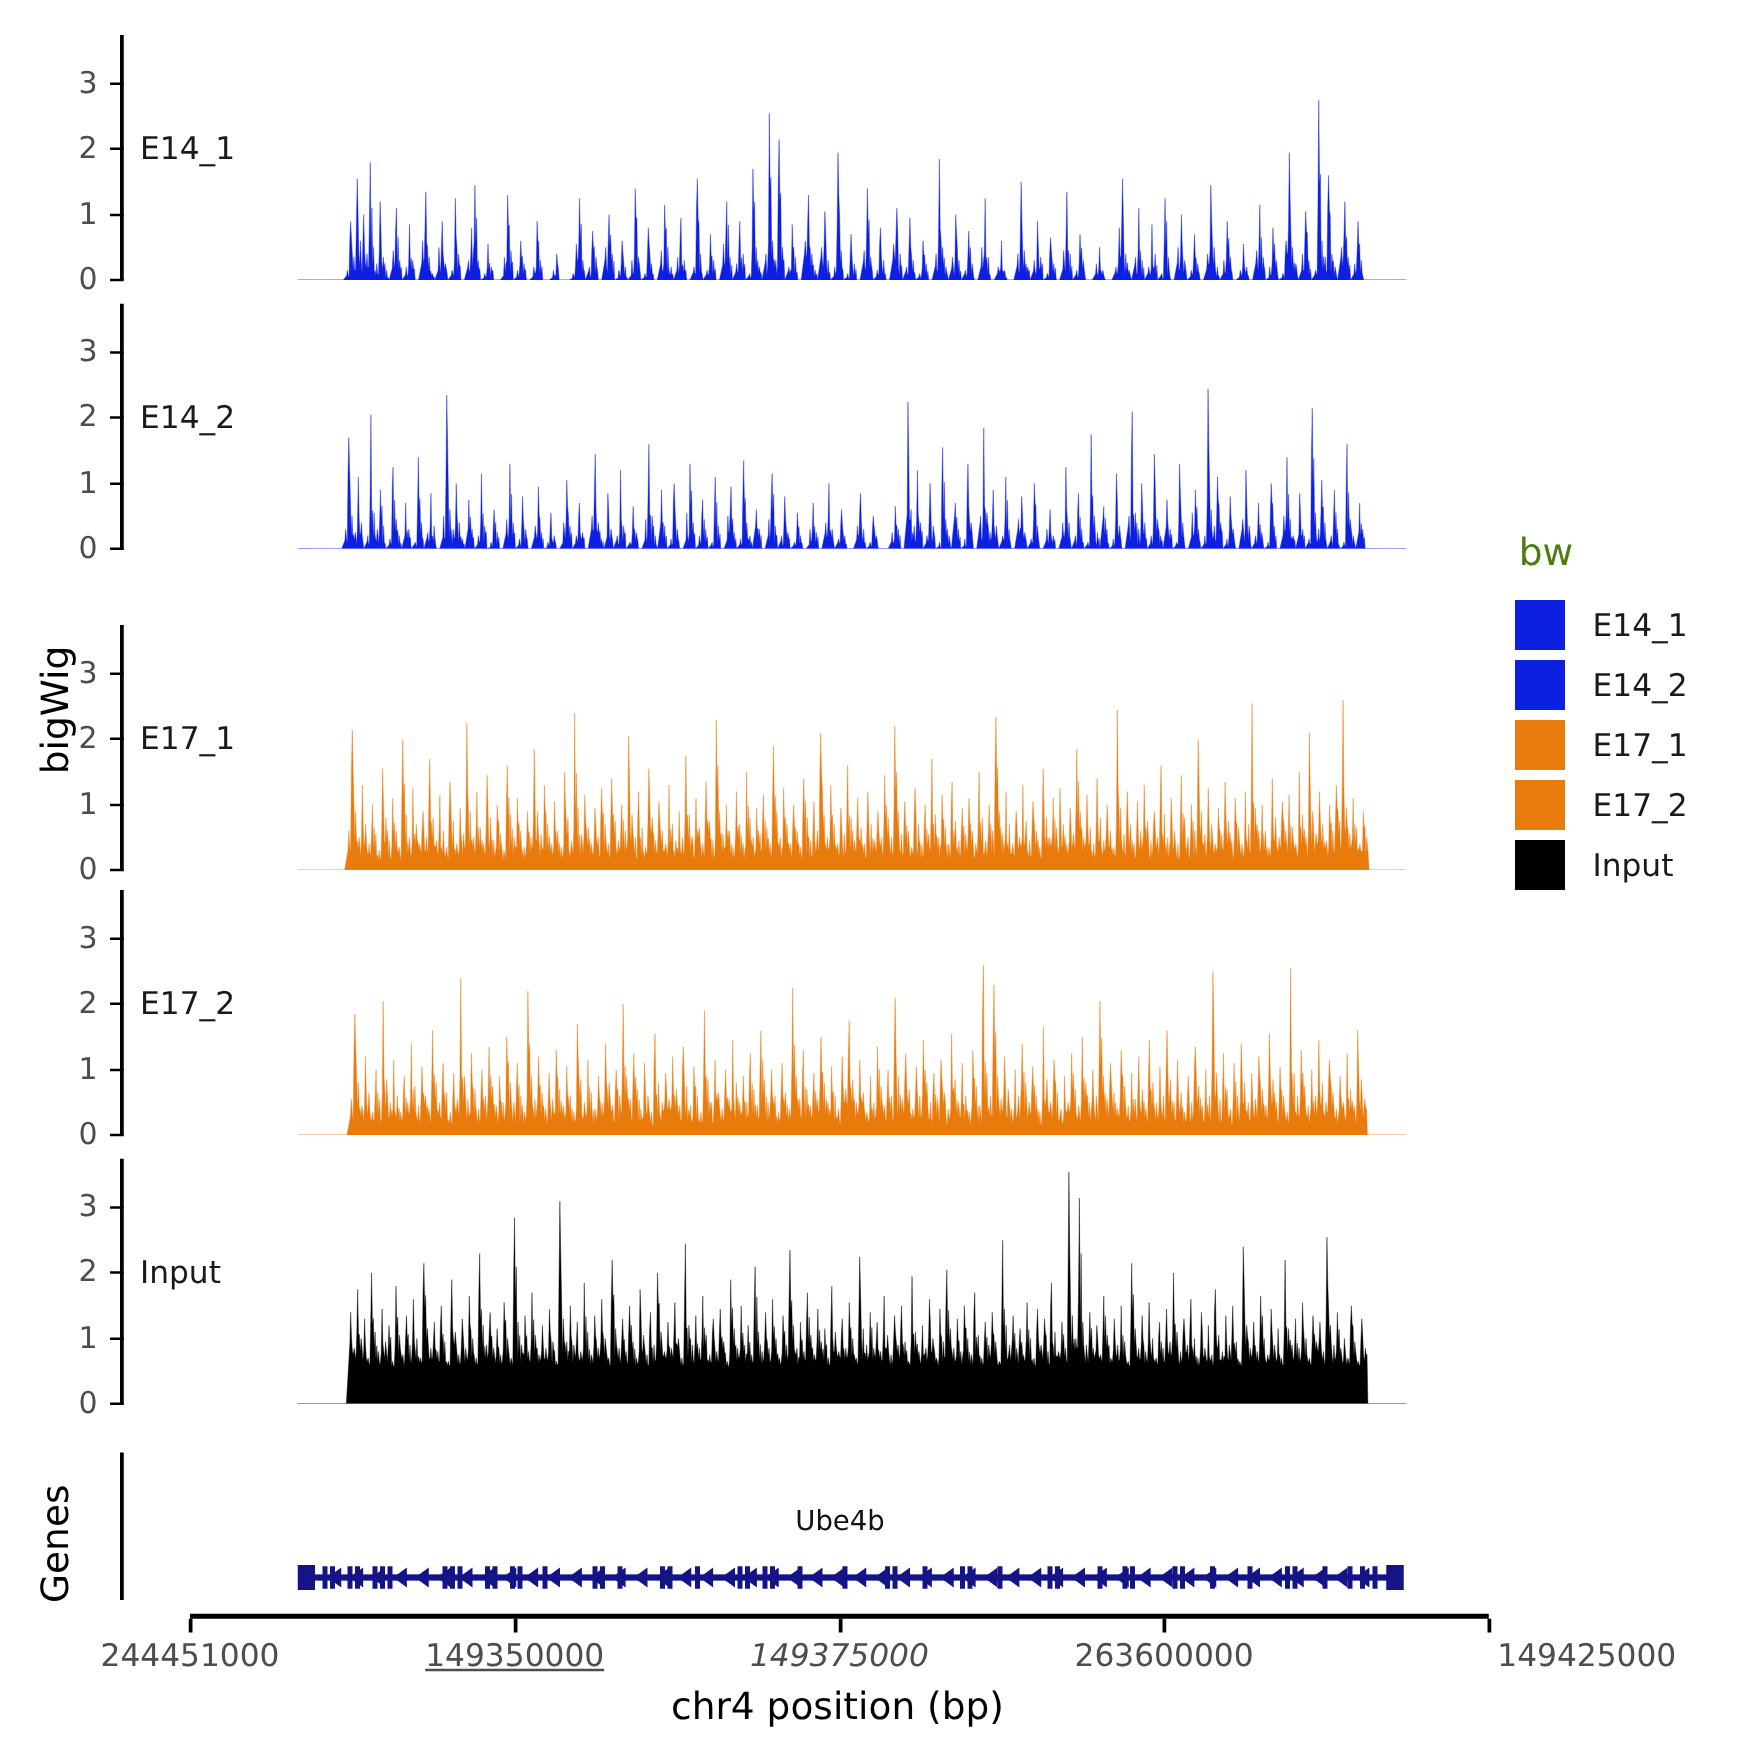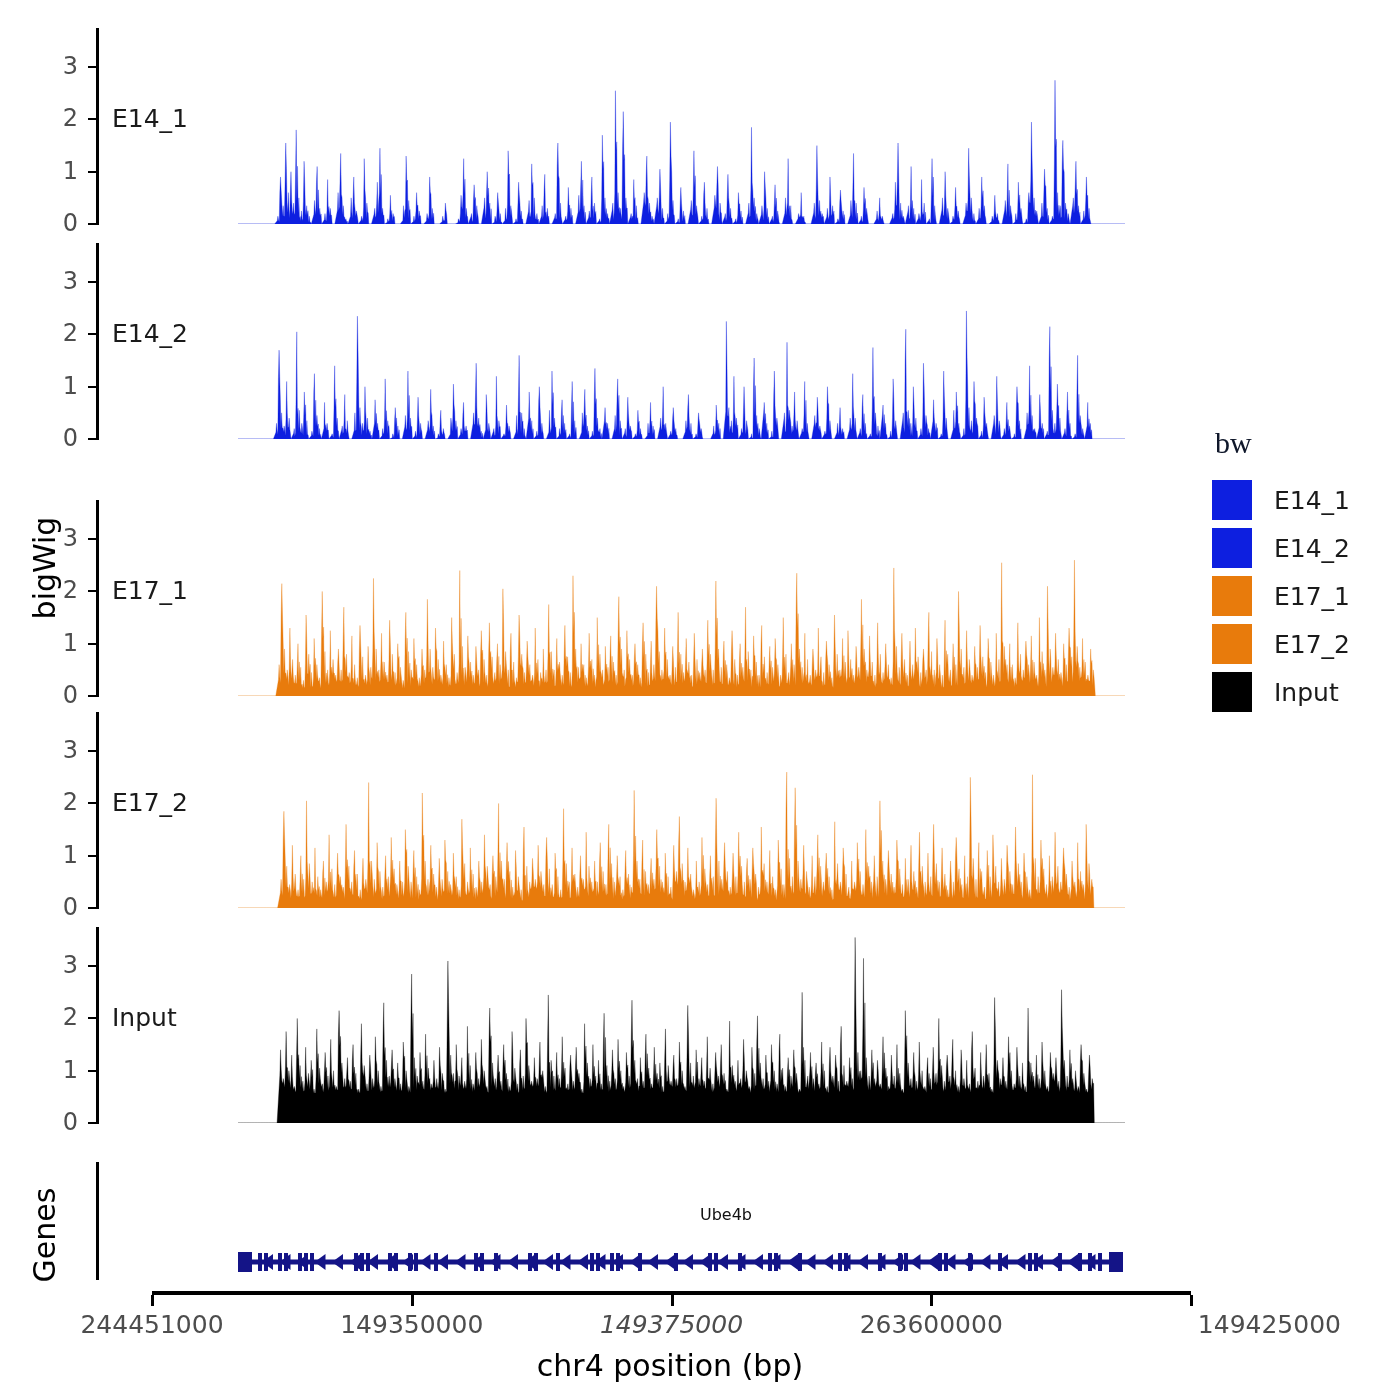--- a/index.html
+++ b/index.html
@@ -45,40 +45,40 @@
     font-size:25px; color:#1a1a1a; white-space:nowrap;
   }
   .track-canvas { position:absolute; left:238px; width:887px; }
   .track-canvas svg { display:block; width:100%; height:100%; }
 
   
   #genes-panel { position:absolute; left:0; top:1162px; width:1400px; height:130px; }
   #genes-axis { position:absolute; left:96px; top:0px; width:3px; height:118px; background:#000; }
   #gene-name {
     position:absolute; left:592px; top:1205px; width:160px;
-    text-align:right; font-size:16px; color:#111;
+    text-align:center; font-size:22px; color:#111;
   }
   #gene-model { position:absolute; left:238px; top:1246px; width:887px; height:32px; }
   #gene-model svg { display:block; }
 
   
   #xaxis-line { position:absolute; left:152px; top:1291px; width:1039px; height:4px; background:#000; }
   .xtick { position:absolute; top:1295px; width:3px; height:11px; background:#000; }
   .xticklabel {
     position:absolute; top:1310px; width:240px; margin-left:-120px;
     text-align:center; font-size:25px; color:#4d4d4d; white-space:nowrap;
   }
   #xaxis-title {
     position:absolute; left:300px; top:1348px; width:740px;
     text-align:center; font-size:30px; color:#000;
   }
 
   
   #legend { position:absolute; left:1212px; top:428px; width:180px; }
-  #legend-title { font-size:30px; color:#0f172a; margin:0 0 18px 3px; line-height:1;font-family:Liberation Serif, serif; }
+  #legend-title { font-size:30px; color:#4d7c0f; margin:0 0 18px 3px; line-height:1; }
   .legend-row { display:flex; align-items:center; height:48px; }
   .legend-swatch { width:40px; height:40px; flex:0 0 40px; }
   .legend-label { margin-left:22px; font-size:25px; color:#1a1a1a; white-space:nowrap; }
 </style>
 </head>
 <body>
 
 <div id="stage">
 
   <div class="rot-title" id="bigwig-title">bigWig</div>
@@ -278,21 +278,21 @@
         <path d="M 829 16 L 840 8 L 840 24 Z" fill="#141487"></path>
         <path d="M 846.5 16 L 857.5 8 L 857.5 24 Z" fill="#141487"></path>
       </svg>
     </div>
 
   <div id="xaxis-line"></div>
   <div id="xticks">
       <div class="xtick" style="left: 151px;"></div>
       <div class="xticklabel" style="left: 152px;">244451000</div>
       <div class="xtick" style="left: 410.75px;"></div>
-      <div class="xticklabel" style="left: 411.75px;">149350000</div>
+      <div class="xticklabel" style="left: 411.75px; text-decoration: underline;">149350000</div>
       <div class="xtick" style="left: 670.5px;"></div>
       <div class="xticklabel" style="left: 671.5px; font-style: italic;">149375000</div>
       <div class="xtick" style="left: 930.25px;"></div>
       <div class="xticklabel" style="left: 931.25px;">263600000</div>
       <div class="xtick" style="left: 1190px;"></div>
       <div class="xticklabel" style="left: 1221px; text-align: right;">149425000</div>
     </div>
   <div id="xaxis-title">chr4 position (bp)</div>
 
   <div id="legend">

